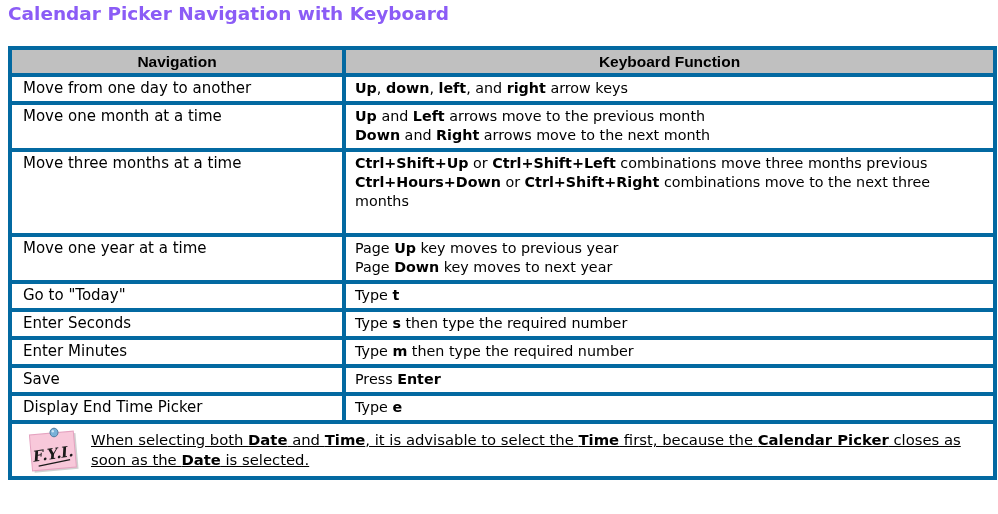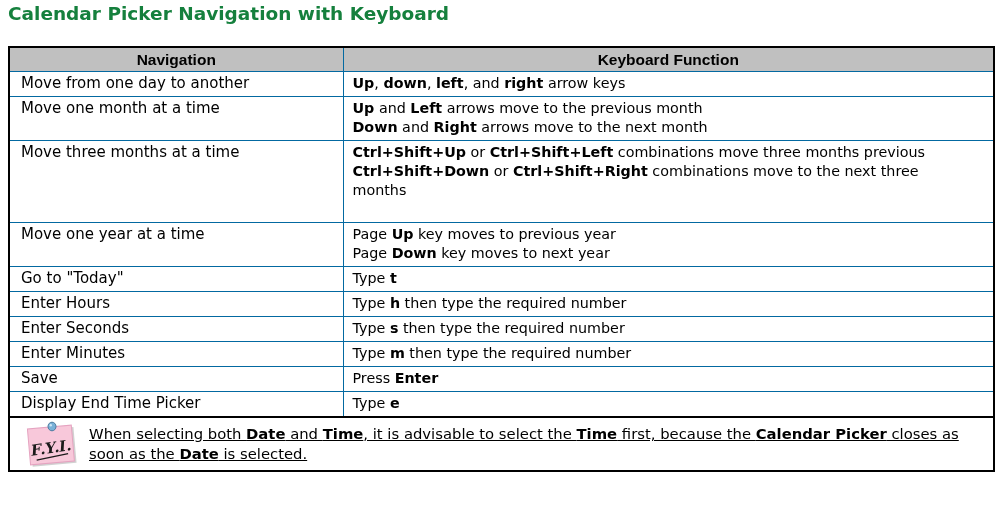--- a/index.html
+++ b/index.html
@@ -8,32 +8,32 @@
     background: #ffffff;
     width: 998px;
     height: 514px;
     overflow: hidden;
     font-family: "DejaVu Sans", sans-serif;
     color: #000000;
   }
   .page-title {
     font: bold 18.5px/22px "DejaVu Sans", sans-serif;
     margin: 3px 0 0 8px;
-    color: #15803d;
+    color: #8b5cf6;
   }
   table.shortcut-table {
     border-collapse: collapse;
     table-layout: fixed;
     width: 985px;
     margin: 21px 0 0 8px;
     border: 2px solid #000000;
   }
   table.shortcut-table th,
   table.shortcut-table td {
-    border: 1px solid #0369a1;
+    border: 4px solid #0369a1;
     overflow: hidden;
   }
   th.col-header {
     background: #c0c0c0;
     font: bold 15.5px/21px "Liberation Sans", sans-serif;
     text-align: center;
     padding: 1px 4px;
     height: 21px;
   }
   td.nav-cell {
@@ -93,42 +93,36 @@
         <td class="nav-cell">Move one month at a time</td>
         <td class="fn-cell">
           <div class="fn-line"><b>Up</b><span> and </span><b>Left</b><span> arrows move to the previous month</span></div>
           <div class="fn-line"><b>Down</b><span> and </span><b>Right</b><span> arrows move to the next month</span></div>
         </td>
       </tr>
       <tr>
         <td class="nav-cell">Move three months at a time</td>
         <td class="fn-cell">
           <div class="fn-line"><b>Ctrl+Shift+Up</b><span> or </span><b>Ctrl+Shift+Left</b><span> combinations move three months previous</span></div>
-          <div class="fn-line"><b>Ctrl+Shift+Down</b><span> or </span><b>Ctrl+Shift+Right</b><span> combinations move to the next three</span></div>
+          <div class="fn-line"><b>Ctrl+Hours+Down</b><span> or </span><b>Ctrl+Shift+Right</b><span> combinations move to the next three</span></div>
           <div class="fn-line"><span>months</span></div>
           <div class="fn-line">&nbsp;</div>
         </td>
       </tr>
       <tr>
         <td class="nav-cell">Move one year at a time</td>
         <td class="fn-cell">
           <div class="fn-line"><span>Page </span><b>Up</b><span> key moves to previous year</span></div>
           <div class="fn-line"><span>Page </span><b>Down</b><span> key moves to next year</span></div>
         </td>
       </tr>
       <tr>
         <td class="nav-cell">Go to "Today"</td>
         <td class="fn-cell">
           <div class="fn-line"><span>Type </span><b>t</b></div>
-        </td>
-      </tr>
-      <tr>
-        <td class="nav-cell">Enter Hours</td>
-        <td class="fn-cell">
-          <div class="fn-line"><span>Type </span><b>h</b><span> then type the required number</span></div>
         </td>
       </tr>
       <tr>
         <td class="nav-cell">Enter Seconds</td>
         <td class="fn-cell">
           <div class="fn-line"><span>Type </span><b>s</b><span> then type the required number</span></div>
         </td>
       </tr>
       <tr>
         <td class="nav-cell">Enter Minutes</td>

